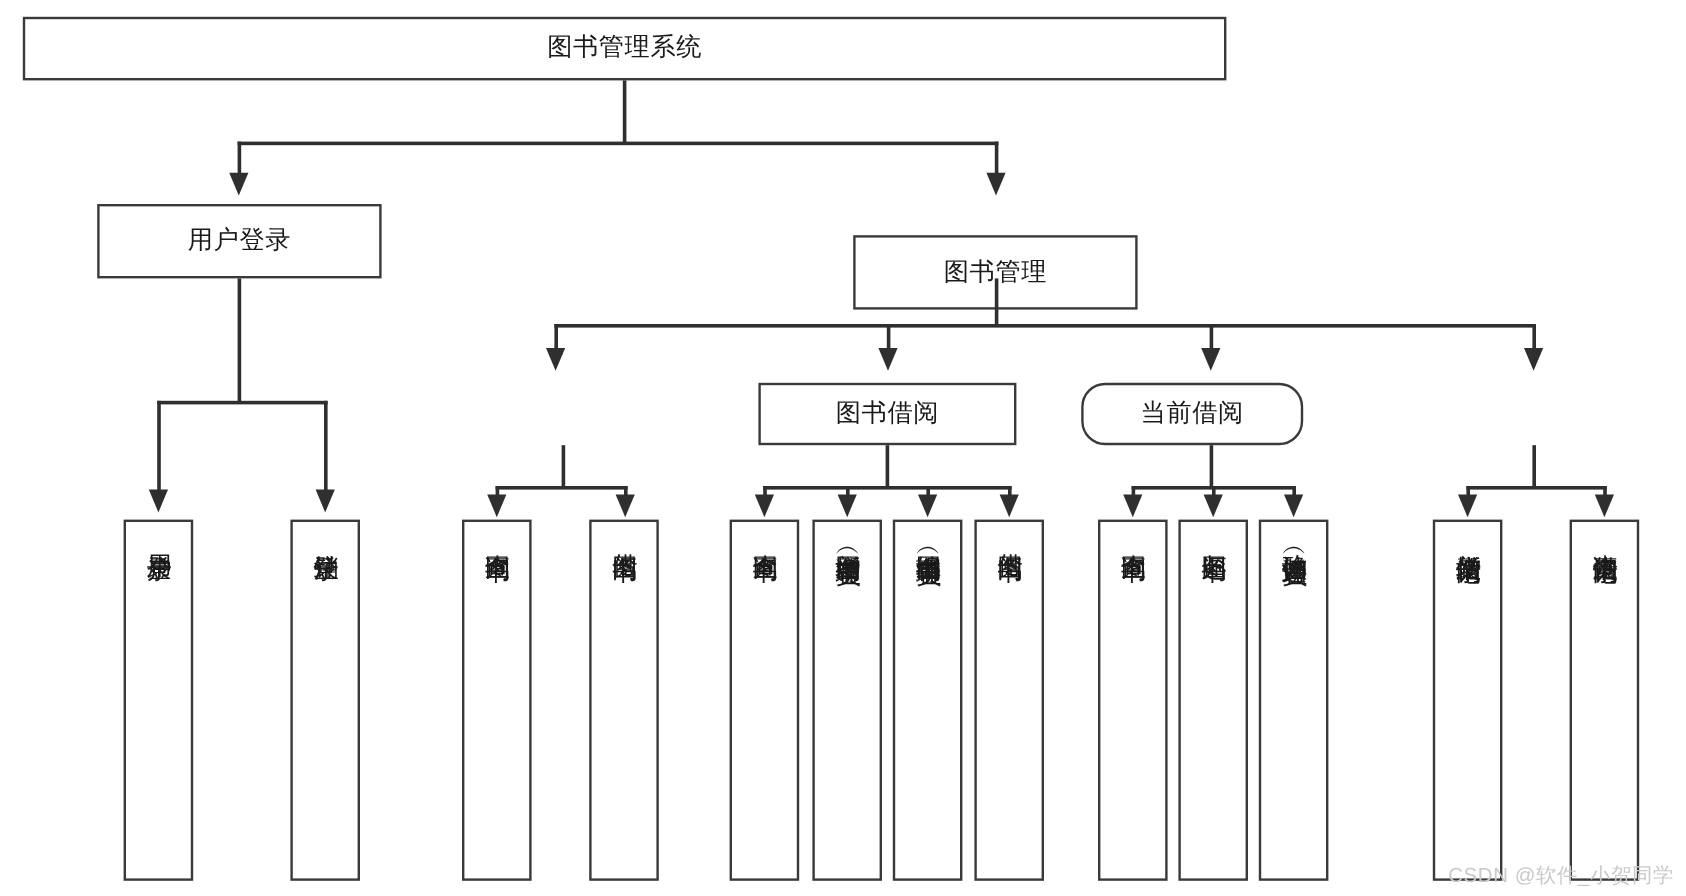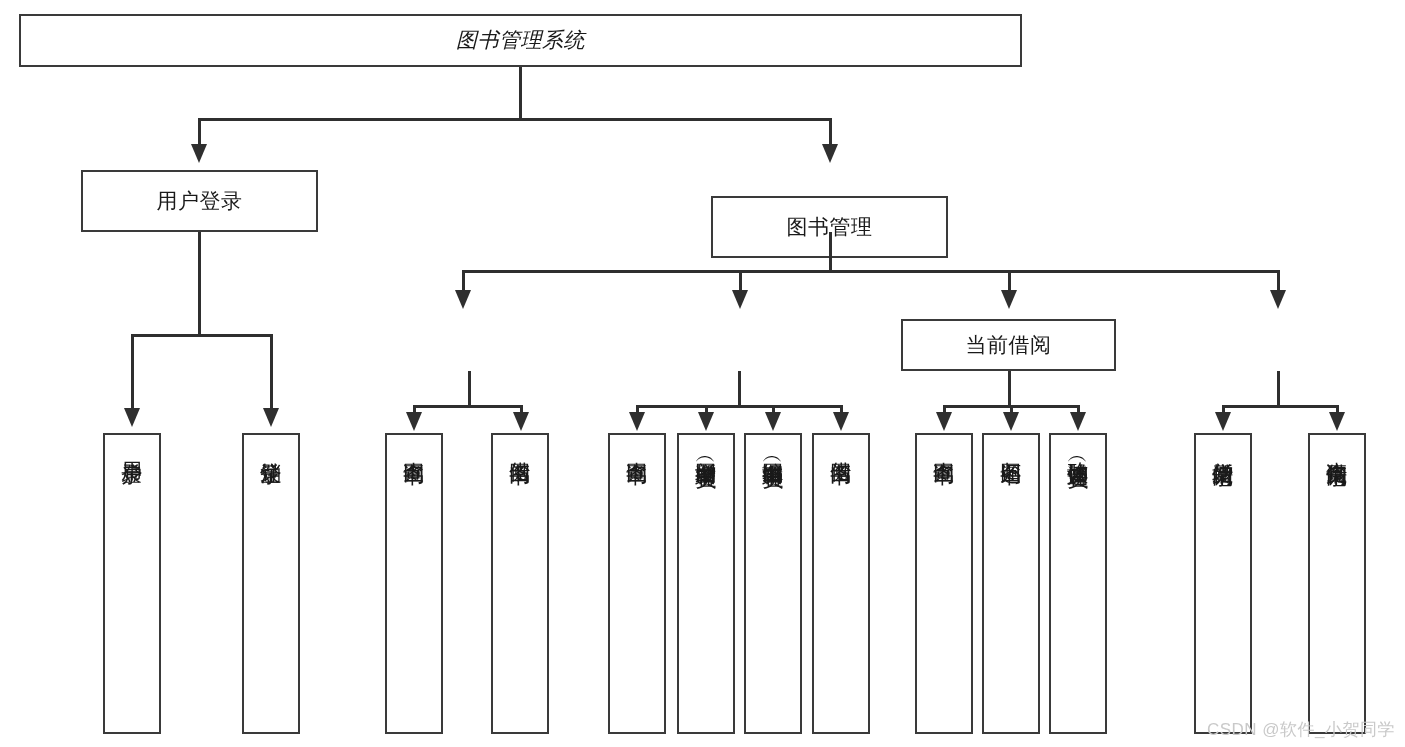--- a/index.html
+++ b/index.html
@@ -33,21 +33,20 @@
     line-height: 1.18;
     letter-spacing: 0.5px;
   }
   
   .node.h .label {
     font-size: 21px;
     writing-mode: horizontal-tb;
   }
   .node.h.root .label {
     font-size: 21px;
-    font-style: italic;
   }
   
   .node.v {
     align-items: flex-start;
     justify-content: center;
     padding-top: 10px;
   }
   .node.v .label {
     writing-mode: vertical-rl;
     text-orientation: upright;
@@ -118,22 +117,25 @@
   <div class="vline" style="left:462px; top:270px; height:22px;"></div>
   <div class="arrow" style="left:455px; top:290px;"></div>
   <div class="vline" style="left:739px; top:270px; height:22px;"></div>
   <div class="arrow" style="left:732px; top:290px;"></div>
   <div class="vline" style="left:1008px; top:270px; height:22px;"></div>
   <div class="arrow" style="left:1001px; top:290px;"></div>
   <div class="vline" style="left:1277px; top:270px; height:22px;"></div>
   <div class="arrow" style="left:1270px; top:290px;"></div>
 
 
-
-  <div class="node h" style="left:901px; top:319px; width:215px; height:52px;">
+  <div class="node h" style="left:632px; top:319px; width:215px; height:52px;">
+    <span class="label">图书借阅</span>
+  </div>
+
+  <div class="node h" style="left:901px; top:319px; width:185px; height:52px;border-radius:20px;">
     <span class="label">当前借阅</span>
   </div>
 
 
   <div class="vline" style="left:468px; top:371px; height:36px;"></div>
   <div class="hline" style="left:413px; top:405px; width:110px;"></div>
   <div class="vline" style="left:413px; top:405px; height:10px;"></div>
   <div class="arrow" style="left:406px; top:412px;"></div>
   <div class="vline" style="left:520px; top:405px; height:10px;"></div>
   <div class="arrow" style="left:513px; top:412px;"></div>

